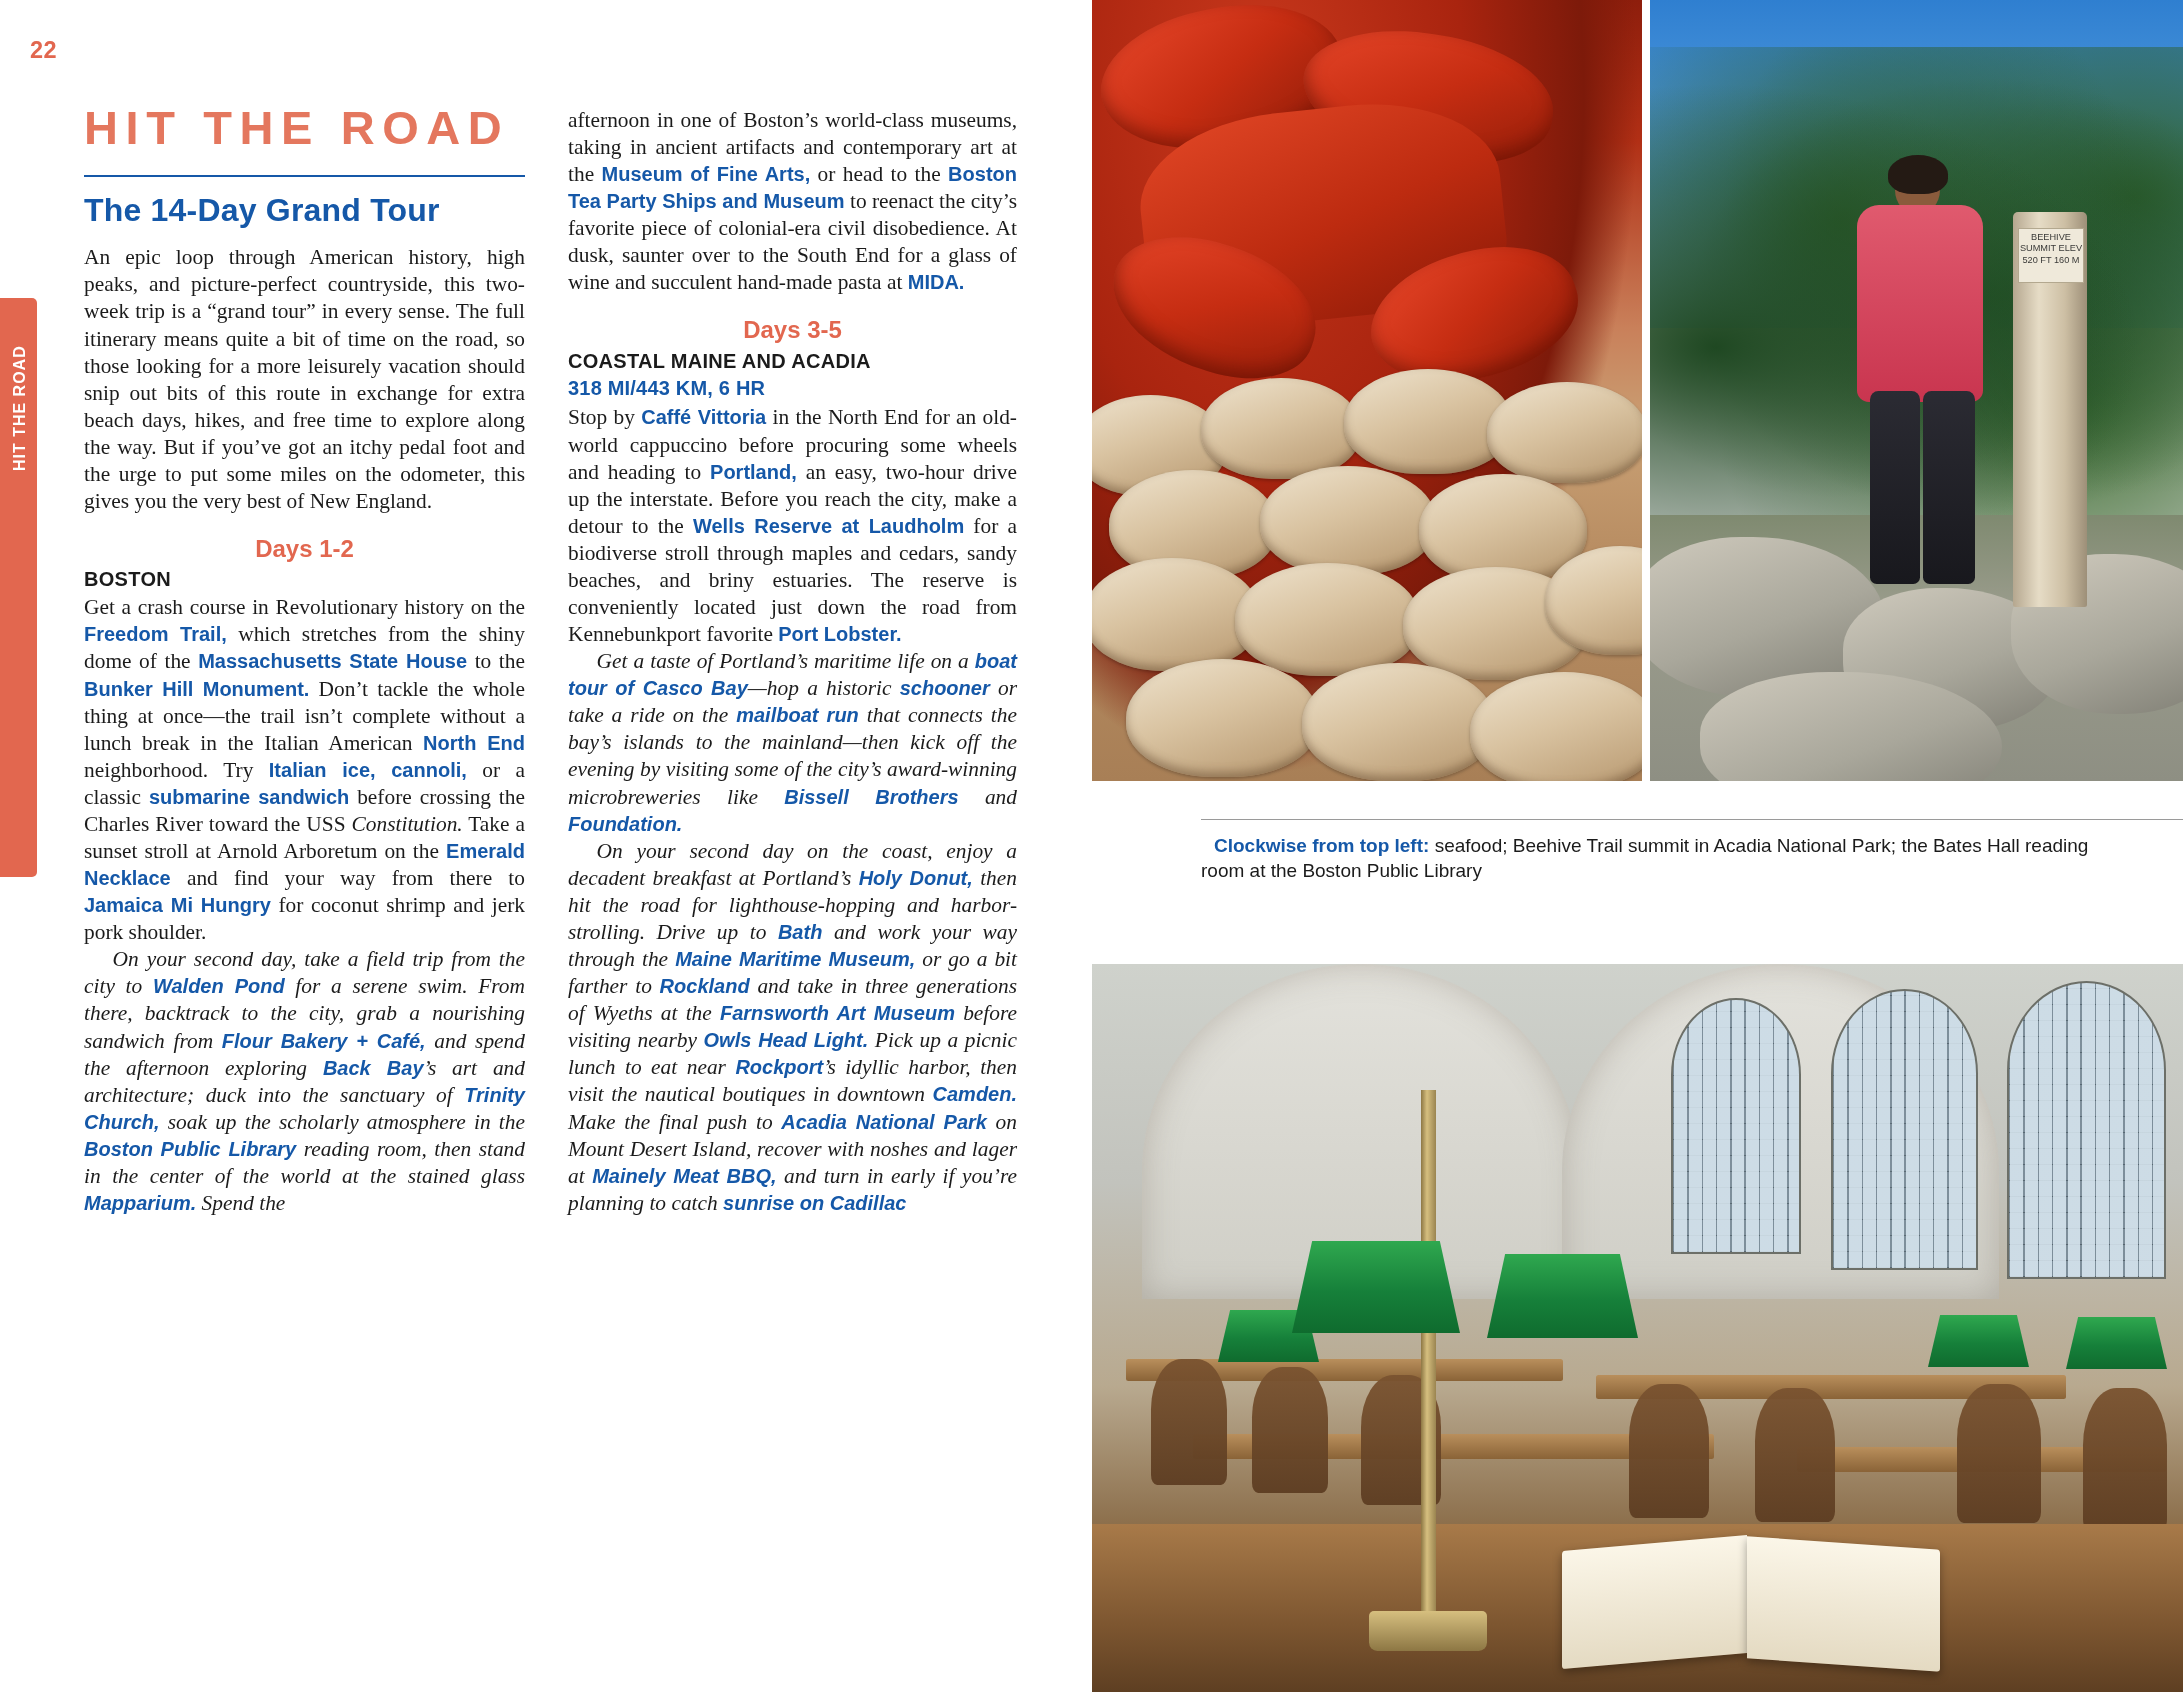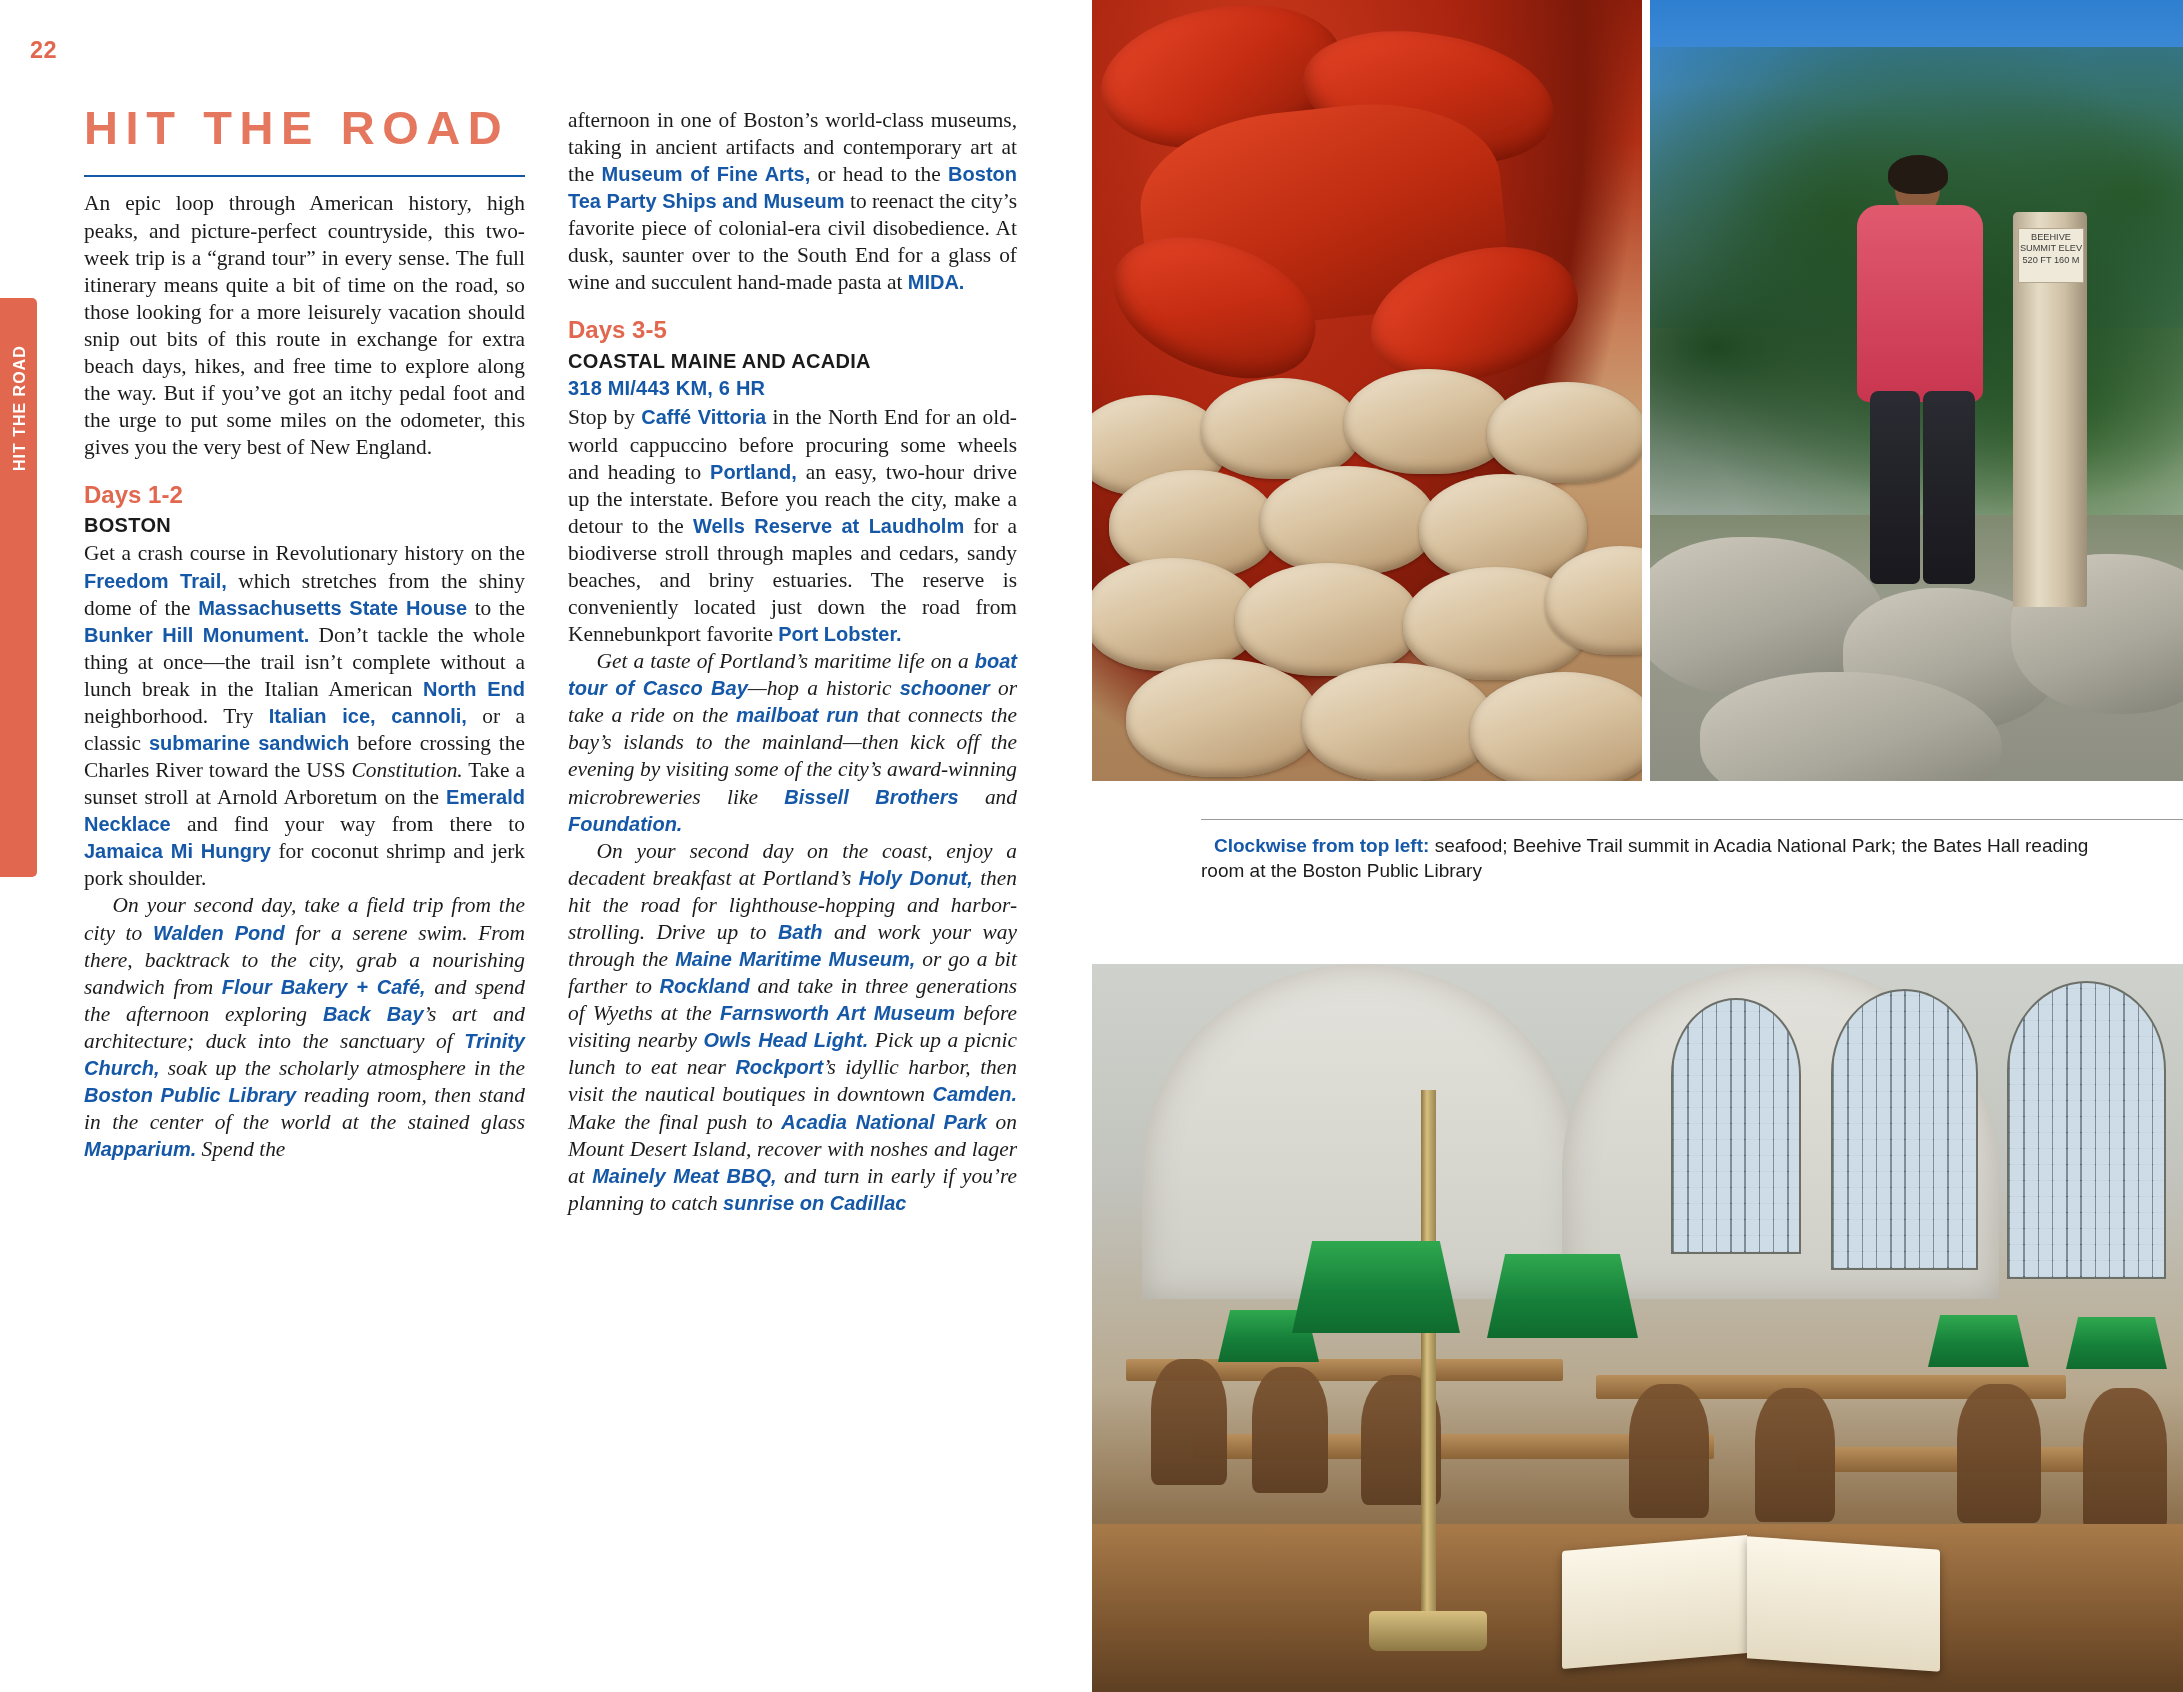--- a/index.html
+++ b/index.html
@@ -88,21 +88,21 @@
     margin: 0 0 13.4px 0;
     letter-spacing: 0.2px;
     text-align: left;
   }
   .days-head {
     font-family: "Liberation Sans", sans-serif;
     font-weight: bold;
     font-size: 24px;
     color: #e2674f;
     margin: 18.5px 0 3.4px 0;
-    text-align: left;
+    text-align: center;
   }
   .place-head {
     font-family: "Liberation Sans", sans-serif;
     font-weight: bold;
     font-size: 20px;
     color: #1b1b1b;
     letter-spacing: 0.3px;
     margin: 0 0 1.7px 0;
     text-align: left;
   }
@@ -307,20 +307,21 @@
 
 <div class="page-number">22</div>
 
 <div class="side-tab">
   <div class="side-tab-label">HIT THE ROAD</div>
 </div>
 
 <div class="col col-left">
   <h1 class="hit-the-road">HIT THE ROAD</h1>
   <hr class="rule">
+  <h2 class="section-title">The 14-Day Grand Tour</h2>
 
   <p class="body">An epic loop through American history, high peaks, and picture-perfect countryside, this two-week trip is a “grand tour” in every sense. The full itinerary means quite a bit of time on the road, so those looking for a more leisurely vacation should snip out bits of this route in exchange for extra beach days, hikes, and free time to explore along the way. But if you’ve got an itchy pedal foot and the urge to put some miles on the odometer, this gives you the very best of New England.</p>
 
   <div class="days-head">Days 1-2</div>
   <div class="place-head">BOSTON</div>
 
   <p class="body"><span>Get a crash course in Revolutionary history on the </span><b class="link">Freedom Trail,</b><span> which stretches from the shiny dome of the </span><b class="link">Massachusetts State House</b><span> to the </span><b class="link">Bunker Hill Monument.</b><span> Don’t tackle the whole thing at once—the trail isn’t complete without a lunch break in the Italian American </span><b class="link">North End</b><span> neighborhood. Try </span><b class="link">Italian ice, cannoli,</b><span> or a classic </span><b class="link">submarine sandwich</b><span> before crossing the Charles River toward the USS </span><i class="ital">Constitution.</i><span> Take a sunset stroll at Arnold Arboretum on the </span><b class="link">Emerald Necklace</b><span> and find your way from there to </span><b class="link">Jamaica Mi Hungry</b><span> for coconut shrimp and jerk pork shoulder.</span></p>
 
   <p class="body"><span>On your second day, take a field trip from the city to </span><b class="link">Walden Pond</b><span> for a serene swim. From there, backtrack to the city, grab a nourishing sandwich from </span><b class="link">Flour Bakery + Café,</b><span> and spend the afternoon exploring </span><b class="link">Back Bay</b><span>’s art and architecture; duck into the sanctuary of </span><b class="link">Trinity Church,</b><span> soak up the scholarly atmosphere in the </span><b class="link">Boston Public Library</b><span> reading room, then stand in the center of the world at the stained glass </span><b class="link">Mapparium.</b><span> Spend the</span></p>
 </div>

